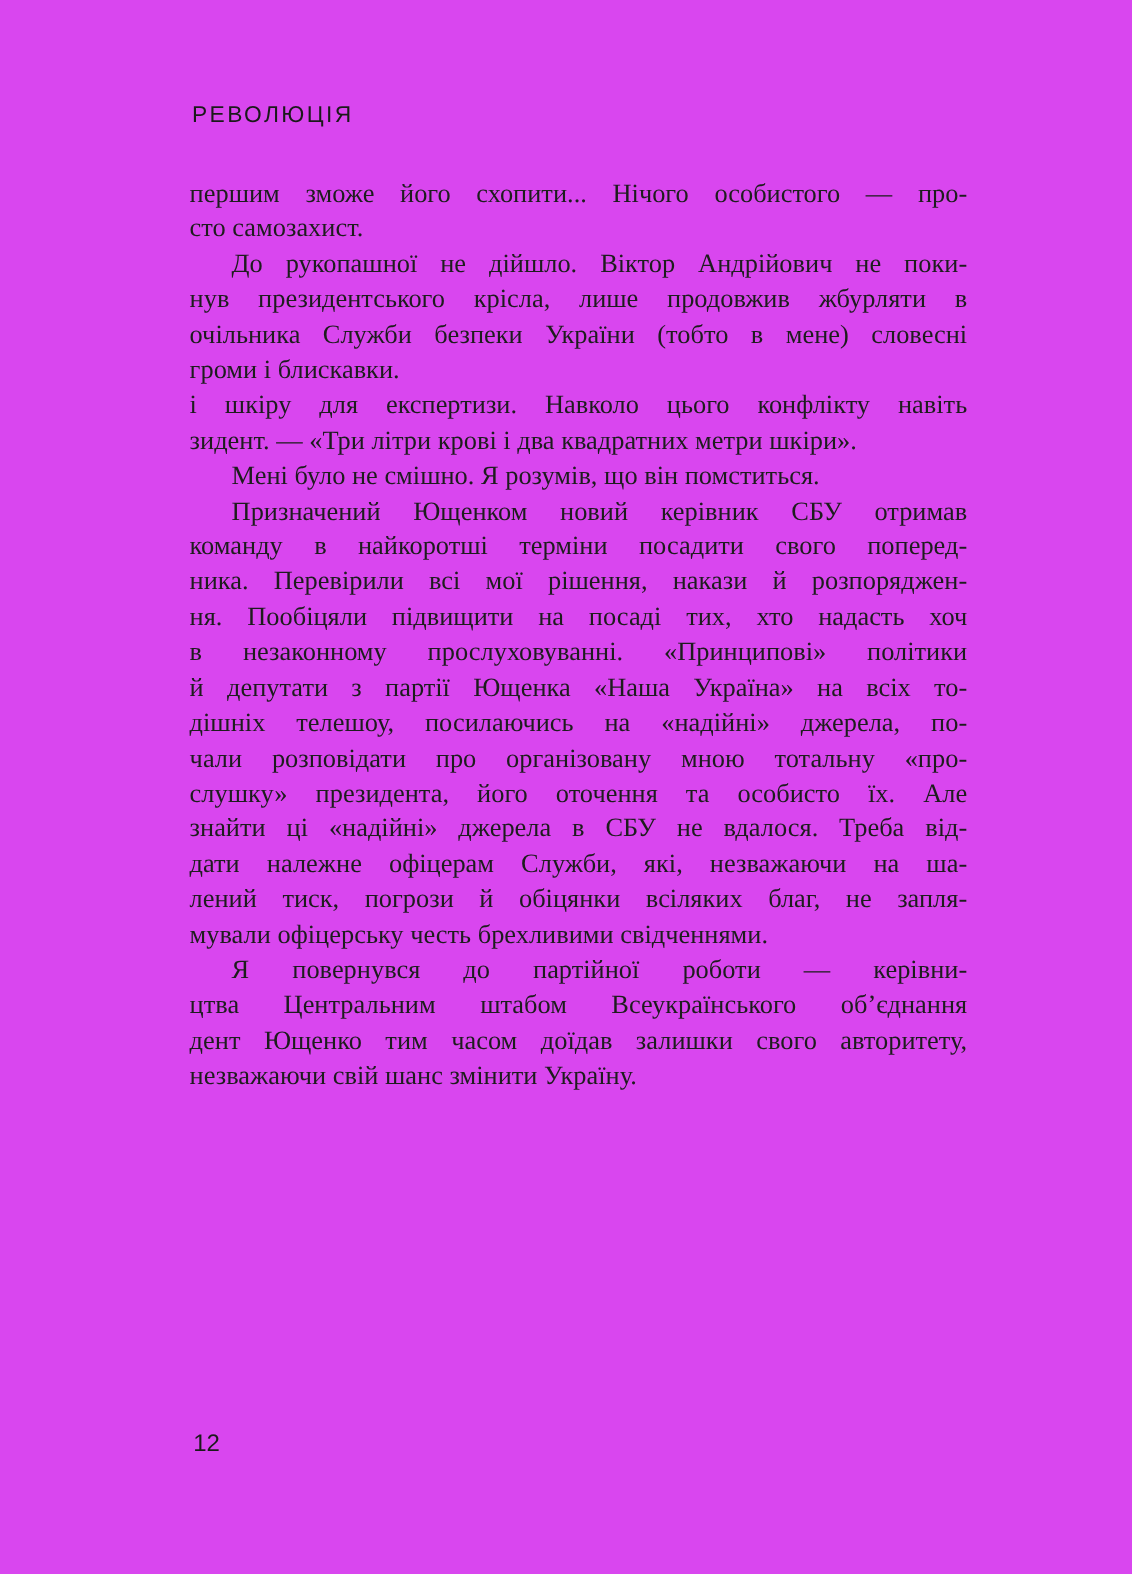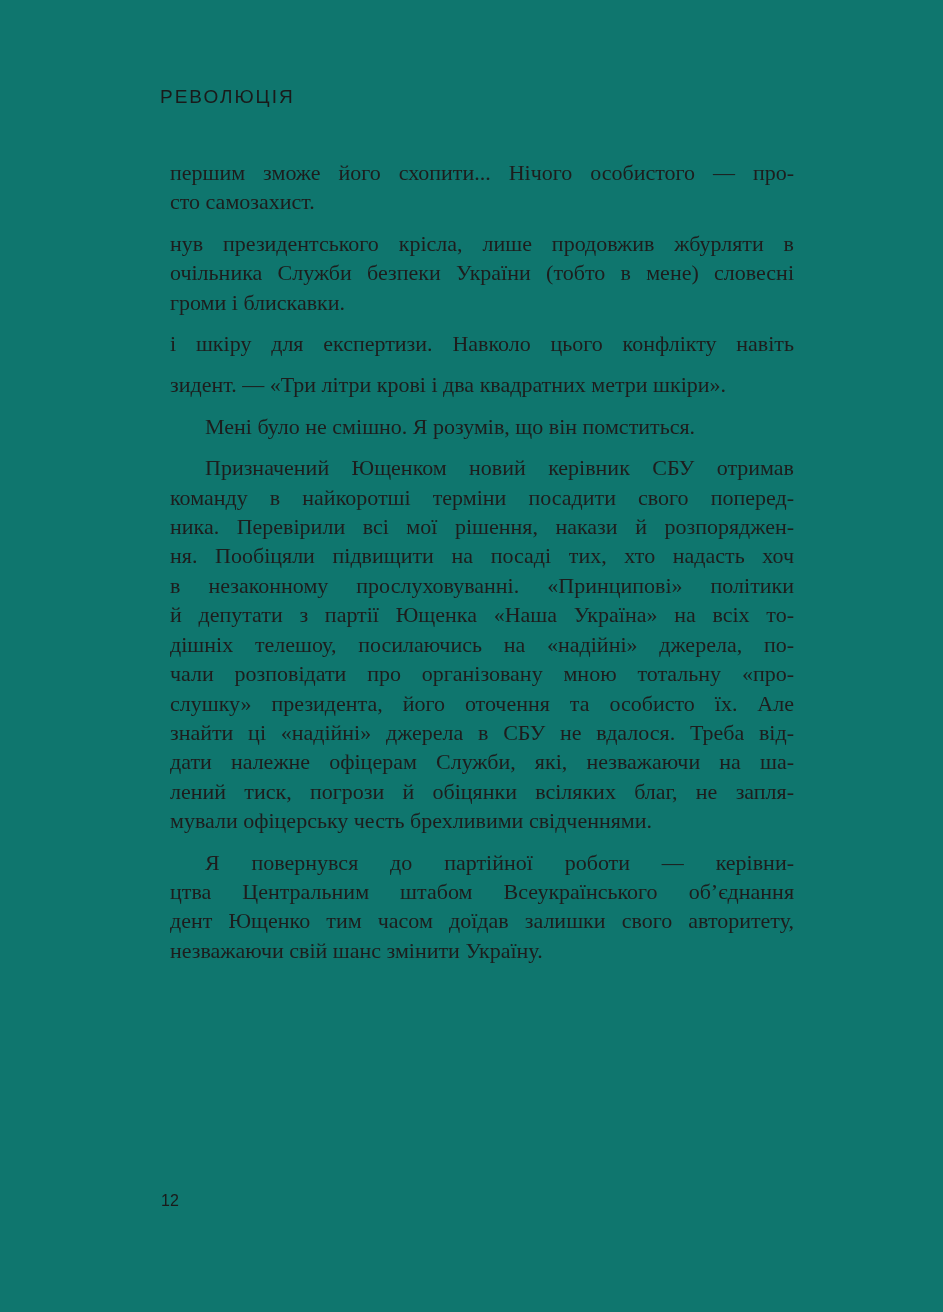--- a/index.html
+++ b/index.html
@@ -4,21 +4,21 @@
 <style>
   html, body {
     margin: 0;
     padding: 0;
     background: #ffffff;
   }
   .page {
     position: relative;
     width: 943px;
     height: 1312px;
-    background: #0f766e;
+    background: #d946ef;
     overflow: hidden;
     font-family: "Liberation Serif", serif;
     color: #1d1d1d;
   }
   .running-head {
     position: absolute;
     left: 160px;
     top: 86px;
     font-family: "Liberation Sans", sans-serif;
     font-size: 19px;
@@ -30,56 +30,57 @@
     position: absolute;
     left: 158px;
     top: 146px;
     width: 648px;
     font-family: "Liberation Serif", serif;
     font-size: 22px;
     line-height: 29.4px;
     color: #1d1d1d;
   }
   .para {
-    margin: 12px;
+    margin: 0;
     padding: 0;
   }
   .line {
     display: block;
     text-align: justify;
     text-align-last: justify;
   }
   .line.last {
     text-align-last: left;
   }
   .para.indent .line.first {
     text-indent: 35px;
   }
   .page-number {
     position: absolute;
     left: 161px;
     top: 1192px;
     font-family: "Liberation Sans", sans-serif;
-    font-size: 16px;
+    font-size: 20px;
     font-weight: 500;
     color: #1a1a1a;
   }
 </style>
 </head>
 <body>
 
 <div class="page">
   <div class="running-head">РЕВОЛЮЦІЯ</div>
 
   <div class="body-text">
       <p class="para">
         <span class="line first">першим зможе його схопити... Нічого особистого — про-</span>
         <span class="line last">сто самозахист.</span>
       </p>
       <p class="para indent">
+        <span class="line first">До рукопашної не дійшло. Віктор Андрійович не поки-</span>
         <span class="line">нув президентського крісла, лише продовжив жбурляти в</span>
         <span class="line">очільника Служби безпеки України (тобто в мене) словесні</span>
         <span class="line last">громи і блискавки.</span>
       </p>
       <p class="para indent">
         <span class="line">і шкіру для експертизи. Навколо цього конфлікту навіть</span>
       </p>
       <p class="para indent">
         <span class="line last">зидент. — «Три літри крові і два квадратних метри шкіри».</span>
       </p>

